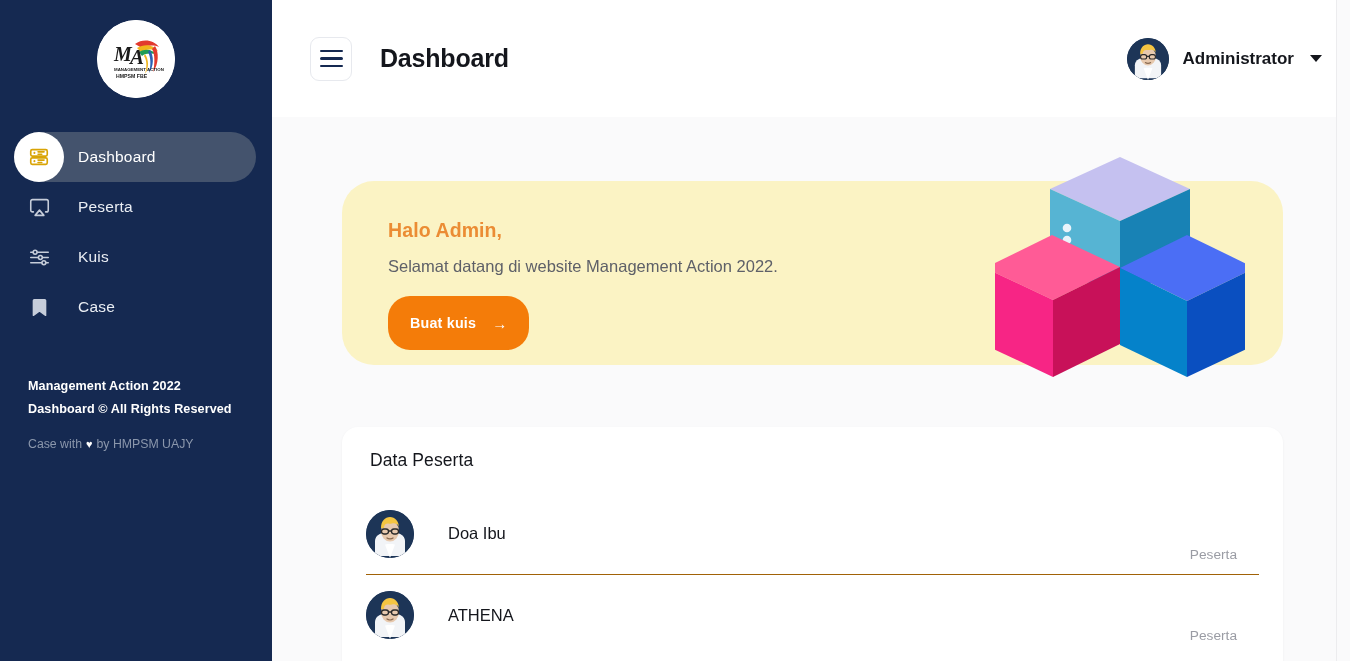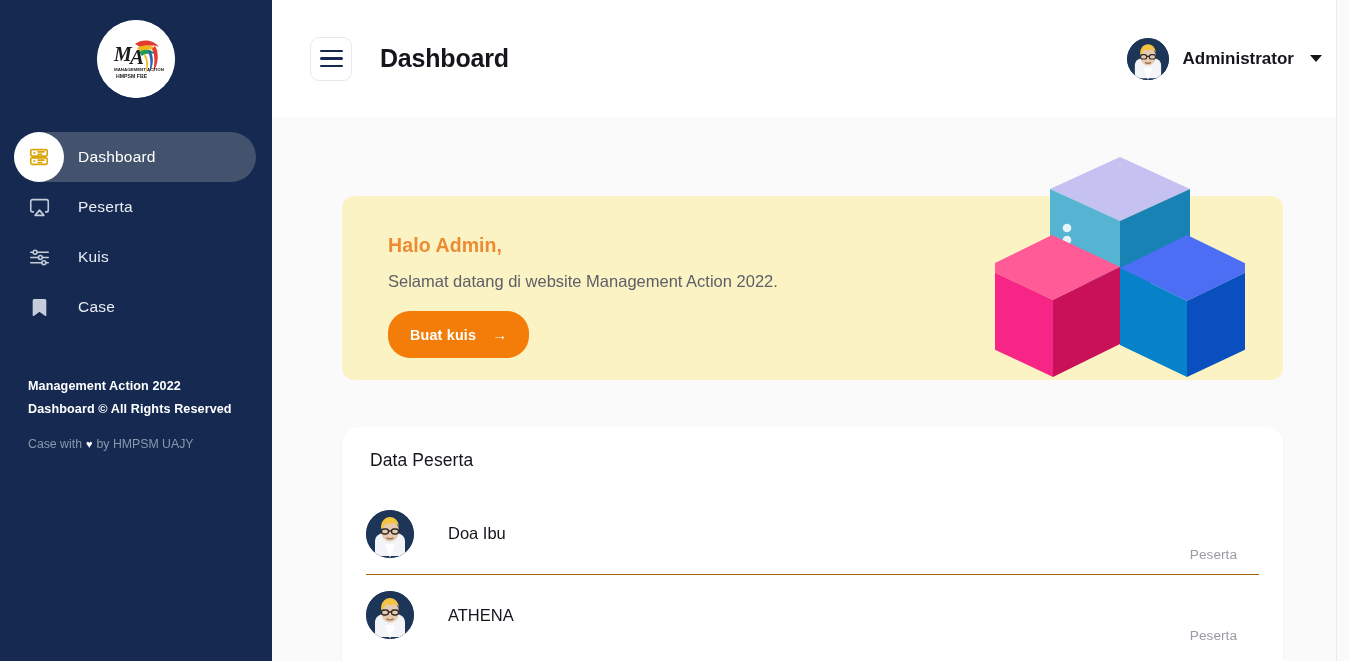--- a/index.html
+++ b/index.html
@@ -116,40 +116,40 @@
     width: 42px; height: 42px; border-radius: 50%;
     overflow: hidden; flex: 0 0 42px;
     background: #1d3557;
   }
   .avatar.sm { width: 48px; height: 48px; flex: 0 0 48px; }
 
   .content { padding: 0; position: relative; }
 
   
   .banner {
-    position: absolute; left: 70px; top: 79px;
+    position: absolute; left: 70px; top: 64px;
     width: 941px; height: 184px;
     background: #fbf3c4;
-    border-radius: 12px;
+    border-radius: 32px;
   }
   .banner-inner { padding: 38px 0 0 46px; }
   .halo {
     color: #eb8c34; font-size: 19.5px; font-weight: bold;
     letter-spacing: .1px;
   }
   .welcome {
     margin-top: 15px;
     color: #5e6068; font-size: 16.5px;
   }
   .cta {
     margin-top: 20px;
     display: inline-flex; align-items: center; gap: 16px;
     background: #f47c09; color: #ffffff;
     border: none; border-radius: 22px;
-    height: 47px; padding: 0 22px;
+    height: 54px; padding: 0 22px;
     font-size: 14.3px; font-weight: bold;
     font-family: "Liberation Sans", sans-serif;
     cursor: pointer;
     letter-spacing: .2px;
   }
   .cta .arr { font-size: 15px; }
 
   .cubes {
     position: absolute; left: 723px; top: 20px;
     width: 250px; height: 250px;

